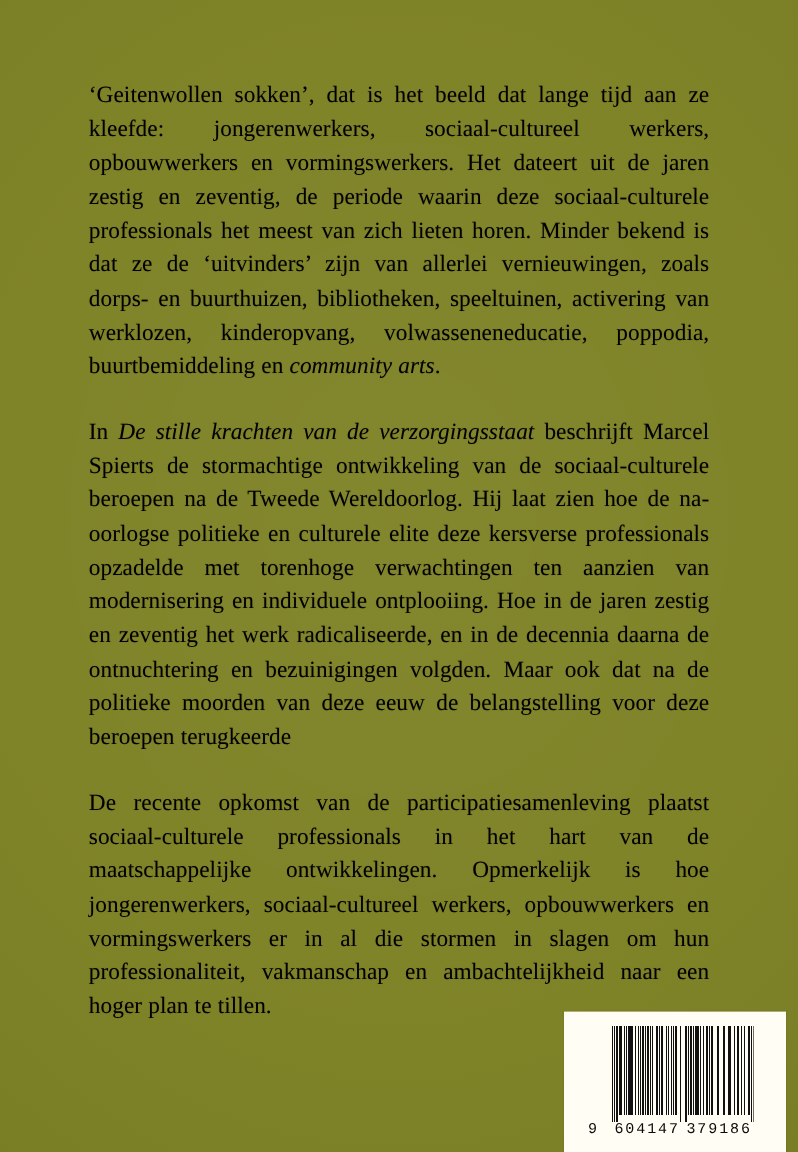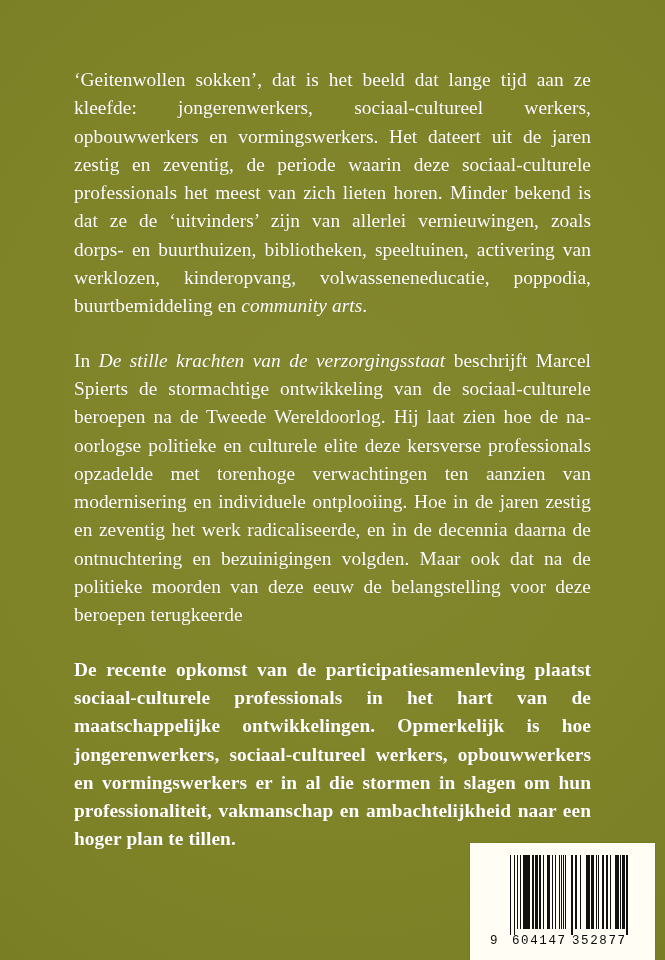--- a/index.html
+++ b/index.html
@@ -39,33 +39,32 @@
   .blurb {
     position: absolute;
     left: 74px;
     top: 66px;
     width: 517px;
     z-index: 2;
   }
 
   .blurb p {
     margin: 0 0 26px 0;
-    color: #ffffff;
+    color: #000000;
     font-size: 19.4px;
     line-height: 28.3px;
     text-align: justify;
     text-justify: inter-word;
     letter-spacing: 0.05px;
     word-spacing: 0.2px;
     text-shadow: 0 0 1px rgba(0,0,0,0.22);
   }
 
   .blurb p:last-child {
     margin-bottom: 0;
-    font-weight: bold;
   }
 
   .blurb em {
     font-style: italic;
   }
 
   
   .barcode-panel {
     position: absolute;
     left: 470px;
@@ -197,18 +196,18 @@
             <rect x="191.723" y="0" width="2.040" height="74"></rect>
             <rect x="195.802" y="0" width="1.020" height="74"></rect>
             <rect x="197.842" y="0" width="3.059" height="74"></rect>
             <rect x="202.941" y="0" width="1.020" height="80"></rect>
             <rect x="204.980" y="0" width="1.020" height="80"></rect>
           </g>
       </svg>
       <div class="barcode-digits">
         <span class="lead">9</span>
         <span class="grp-left">604147</span>
-        <span class="grp-right">352877</span>
+        <span class="grp-right">379186</span>
       </div>
     </div>
   </div>
 
 </div>
 
 </body></html>

